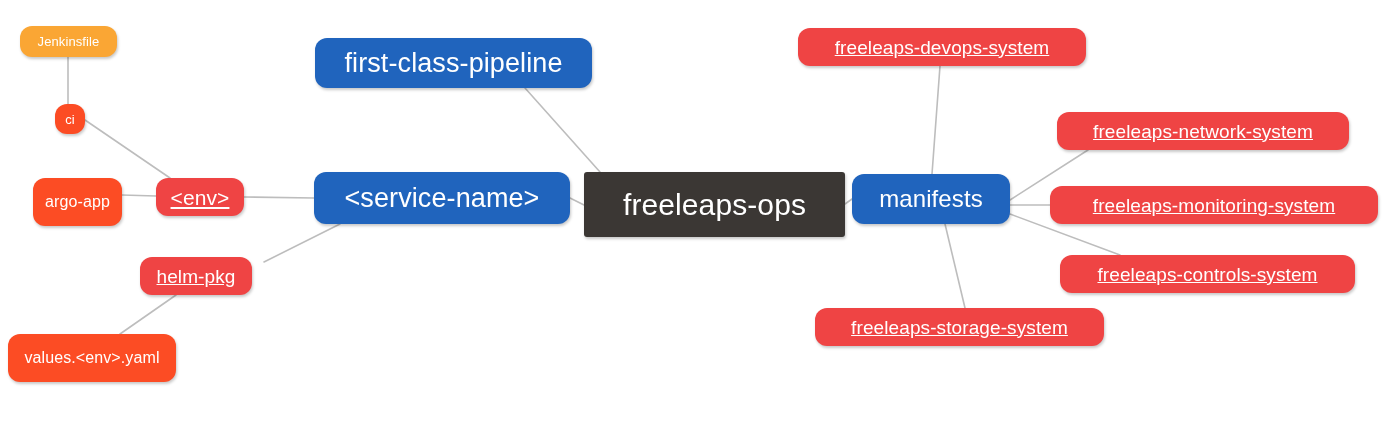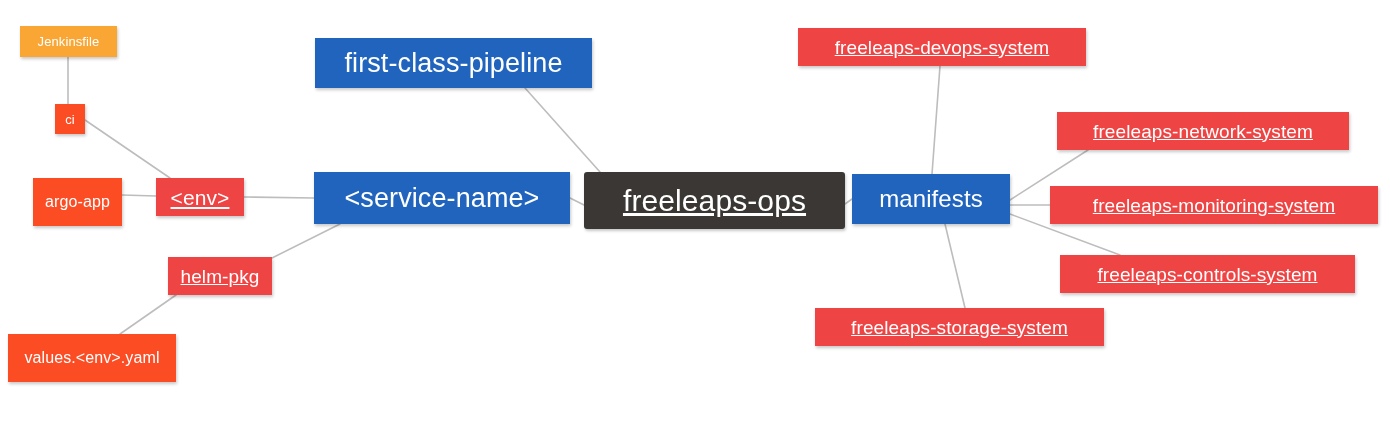--- a/index.html
+++ b/index.html
@@ -31,21 +31,21 @@
     stroke-linecap: round;
   }
   .node {
     position: absolute;
     box-sizing: border-box;
     display: flex;
     align-items: center;
     justify-content: center;
     color: #ffffff;
     white-space: nowrap;
-    border-radius: 0;
+    border-radius: 12px;
     box-shadow: 1px 2px 3px rgba(0,0,0,0.22);
     cursor: pointer;
     user-select: none;
     line-height: 1;
     letter-spacing: 0.1px;
   }
   .node.root {
     background: #3b3734;
     border-radius: 3px;
   }
@@ -76,26 +76,26 @@
       <path class="edge" d="M 156 196 L 122 195" stroke="#bdbdbd"></path>
       <path class="edge" d="M 68 104 L 68 57" stroke="#bdbdbd"></path>
       <path class="edge" d="M 176 295 L 120 334" stroke="#bdbdbd"></path>
       <path class="edge" d="M 932 174 L 940 66" stroke="#bdbdbd"></path>
       <path class="edge" d="M 1010 200 L 1088 150" stroke="#bdbdbd"></path>
       <path class="edge" d="M 1010 205 L 1050 205" stroke="#bdbdbd"></path>
       <path class="edge" d="M 1010 214 L 1120 255" stroke="#bdbdbd"></path>
       <path class="edge" d="M 945 224 L 965 308" stroke="#bdbdbd"></path>
     </svg>
   <div id="node-layer">
-      <div class="node root lvl-root root" style="left: 584px; top: 172px; width: 261px; height: 57px; text-decoration: underline;">freeleaps-ops</div>
+      <div class="node root lvl-root root" style="left: 584px; top: 172px; width: 261px; height: 65px;">freeleaps-ops</div>
       <div class="node blue lvl-1" style="left: 314px; top: 172px; width: 256px; height: 52px;">&lt;service-name&gt;</div>
       <div class="node blue lvl-1s" style="left: 852px; top: 174px; width: 158px; height: 50px;">manifests</div>
       <div class="node blue lvl-1" style="left: 315px; top: 38px; width: 277px; height: 50px;">first-class-pipeline</div>
       <div class="node green lvl-2" style="left: 156px; top: 178px; width: 88px; height: 38px;">&lt;env&gt;</div>
-      <div class="node green lvl-2s" style="left: 168px; top: 257px; width: 104px; height: 38px;">helm-pkg</div>
+      <div class="node green lvl-2s" style="left: 140px; top: 257px; width: 112px; height: 38px;">helm-pkg</div>
       <div class="node red lvl-4" style="left: 55px; top: 104px; width: 30px; height: 30px;">ci</div>
       <div class="node red lvl-3" style="left: 33px; top: 178px; width: 89px; height: 48px;">argo-app</div>
       <div class="node amber lvl-4" style="left: 20px; top: 26px; width: 97px; height: 31px;">Jenkinsfile</div>
       <div class="node red lvl-3" style="left: 8px; top: 334px; width: 168px; height: 48px;">values.&lt;env&gt;.yaml</div>
       <div class="node green lvl-2s" style="left: 798px; top: 28px; width: 288px; height: 38px;">freeleaps-devops-system</div>
       <div class="node green lvl-2s" style="left: 1057px; top: 112px; width: 292px; height: 38px;">freeleaps-network-system</div>
       <div class="node green lvl-2s" style="left: 1050px; top: 186px; width: 328px; height: 38px;">freeleaps-monitoring-system</div>
       <div class="node green lvl-2s" style="left: 1060px; top: 255px; width: 295px; height: 38px;">freeleaps-controls-system</div>
       <div class="node green lvl-2s" style="left: 815px; top: 308px; width: 289px; height: 38px;">freeleaps-storage-system</div>
     </div>

